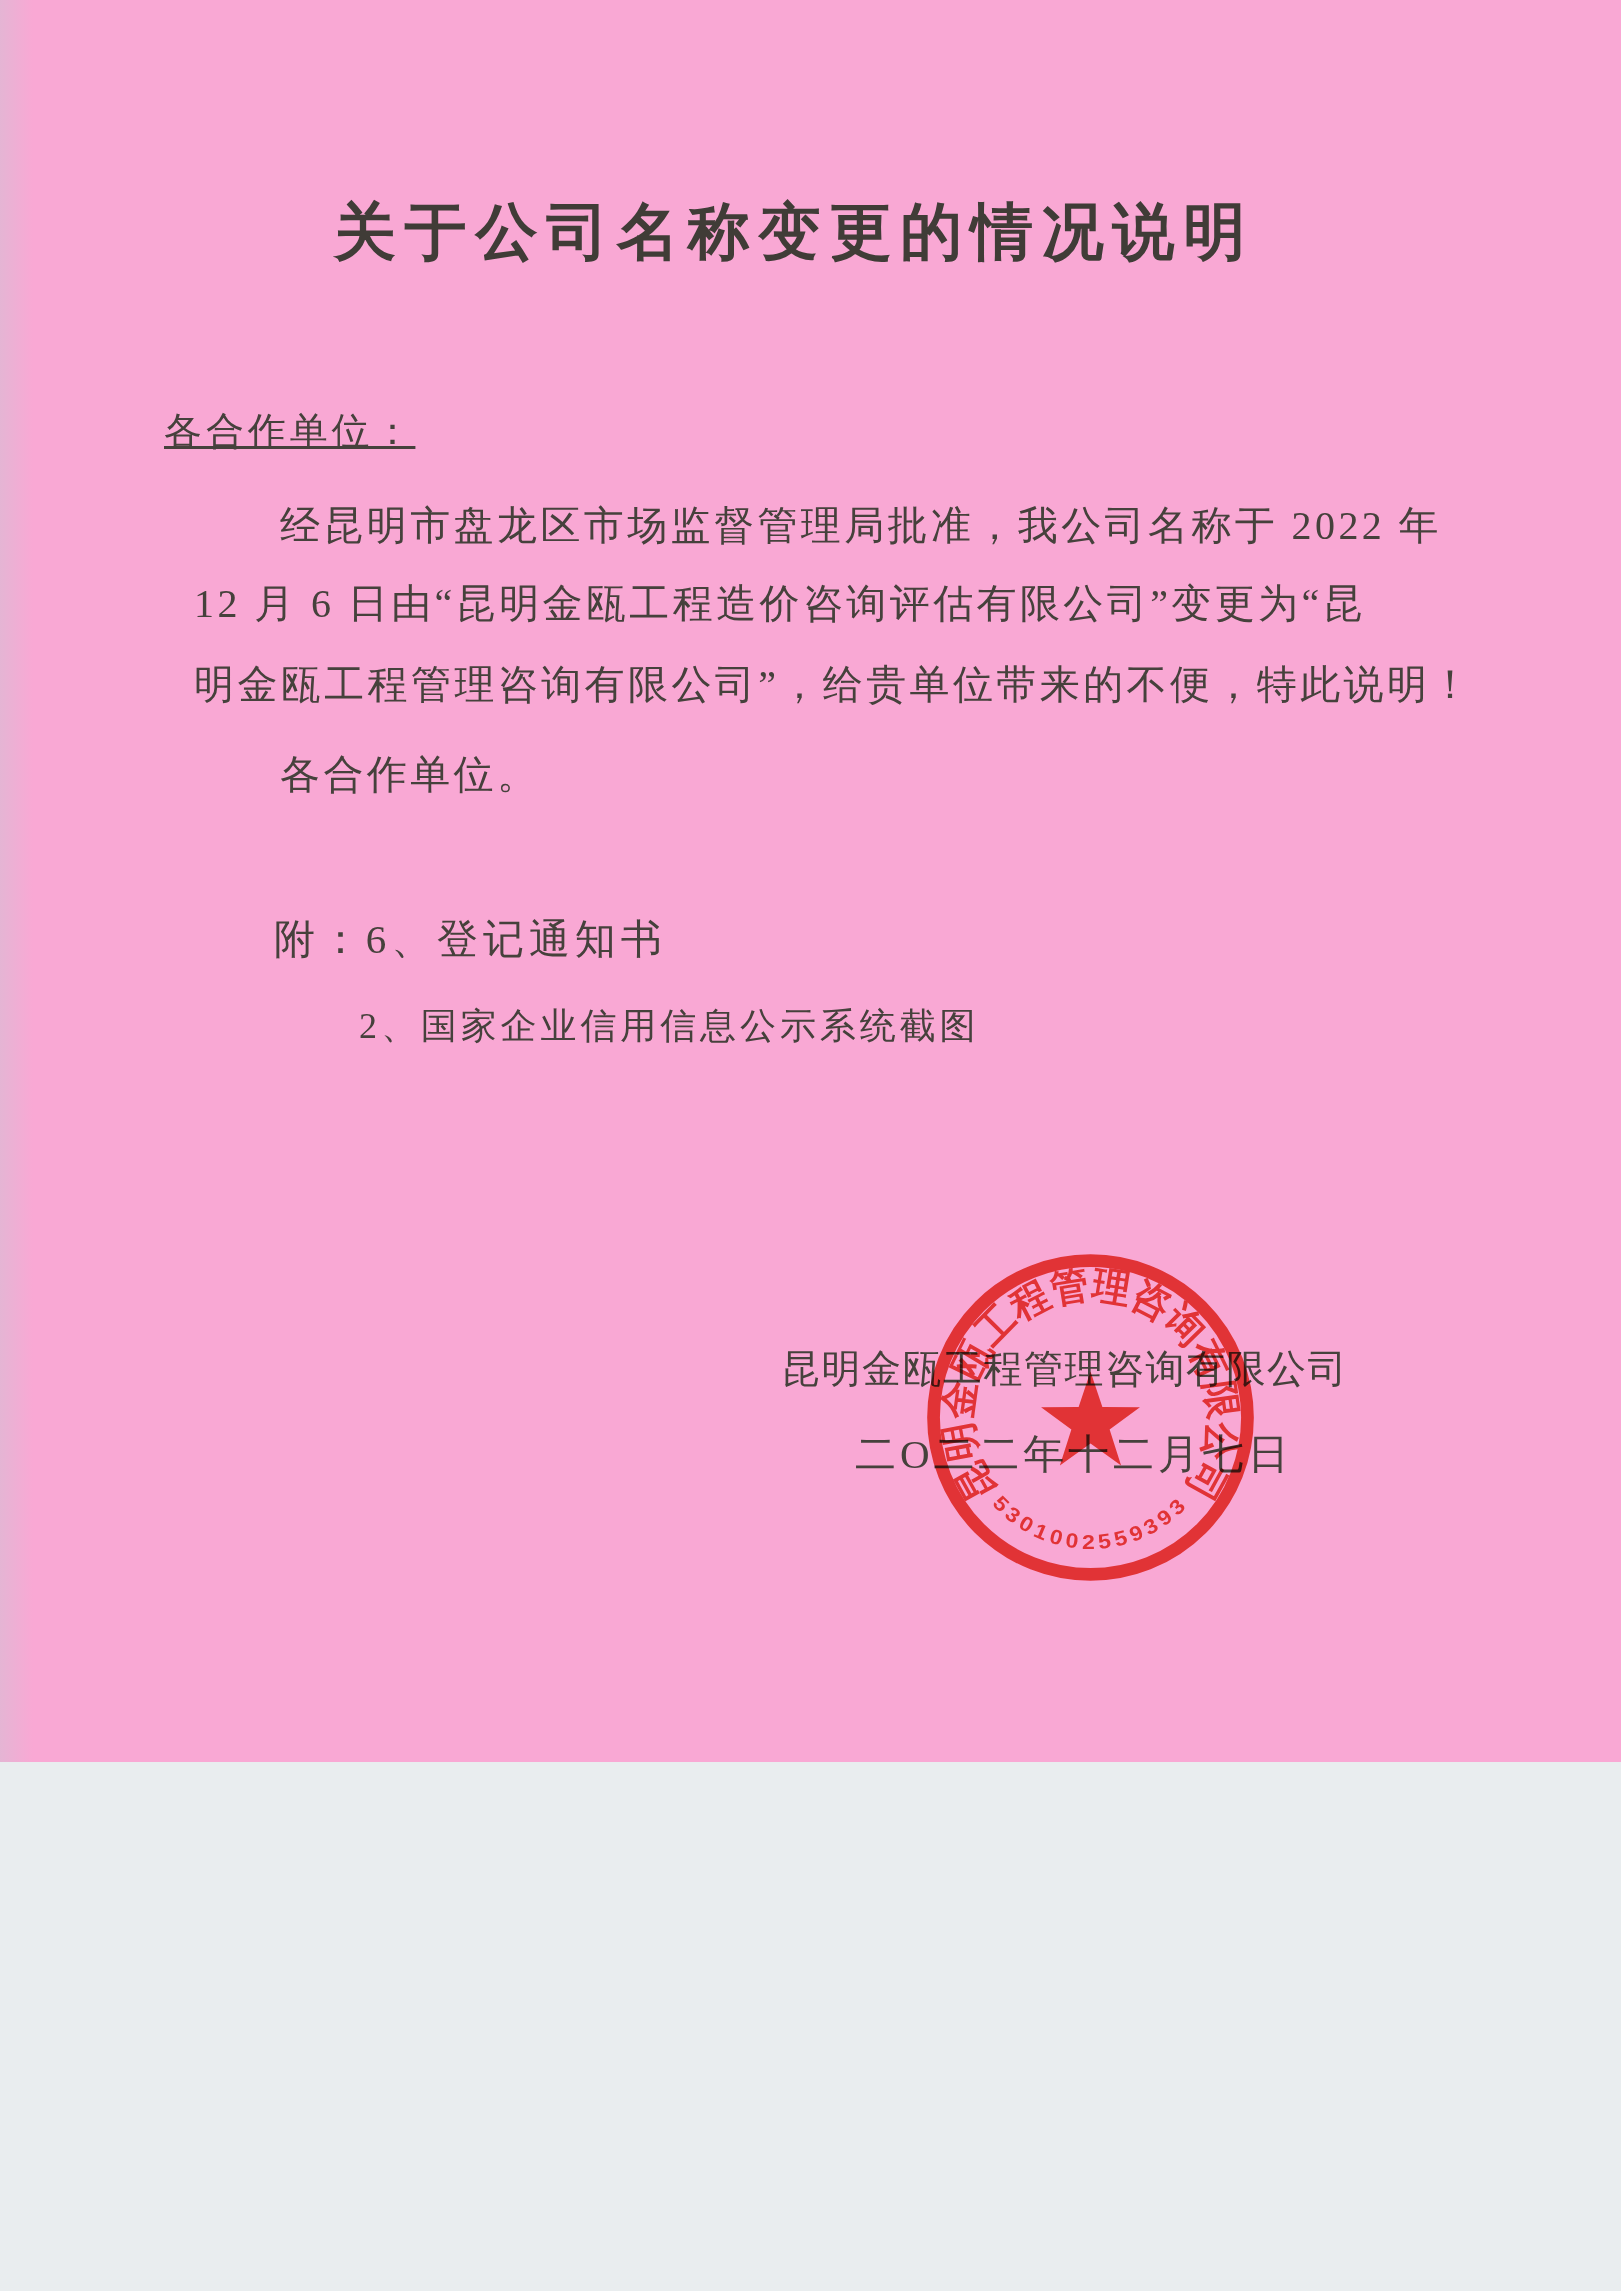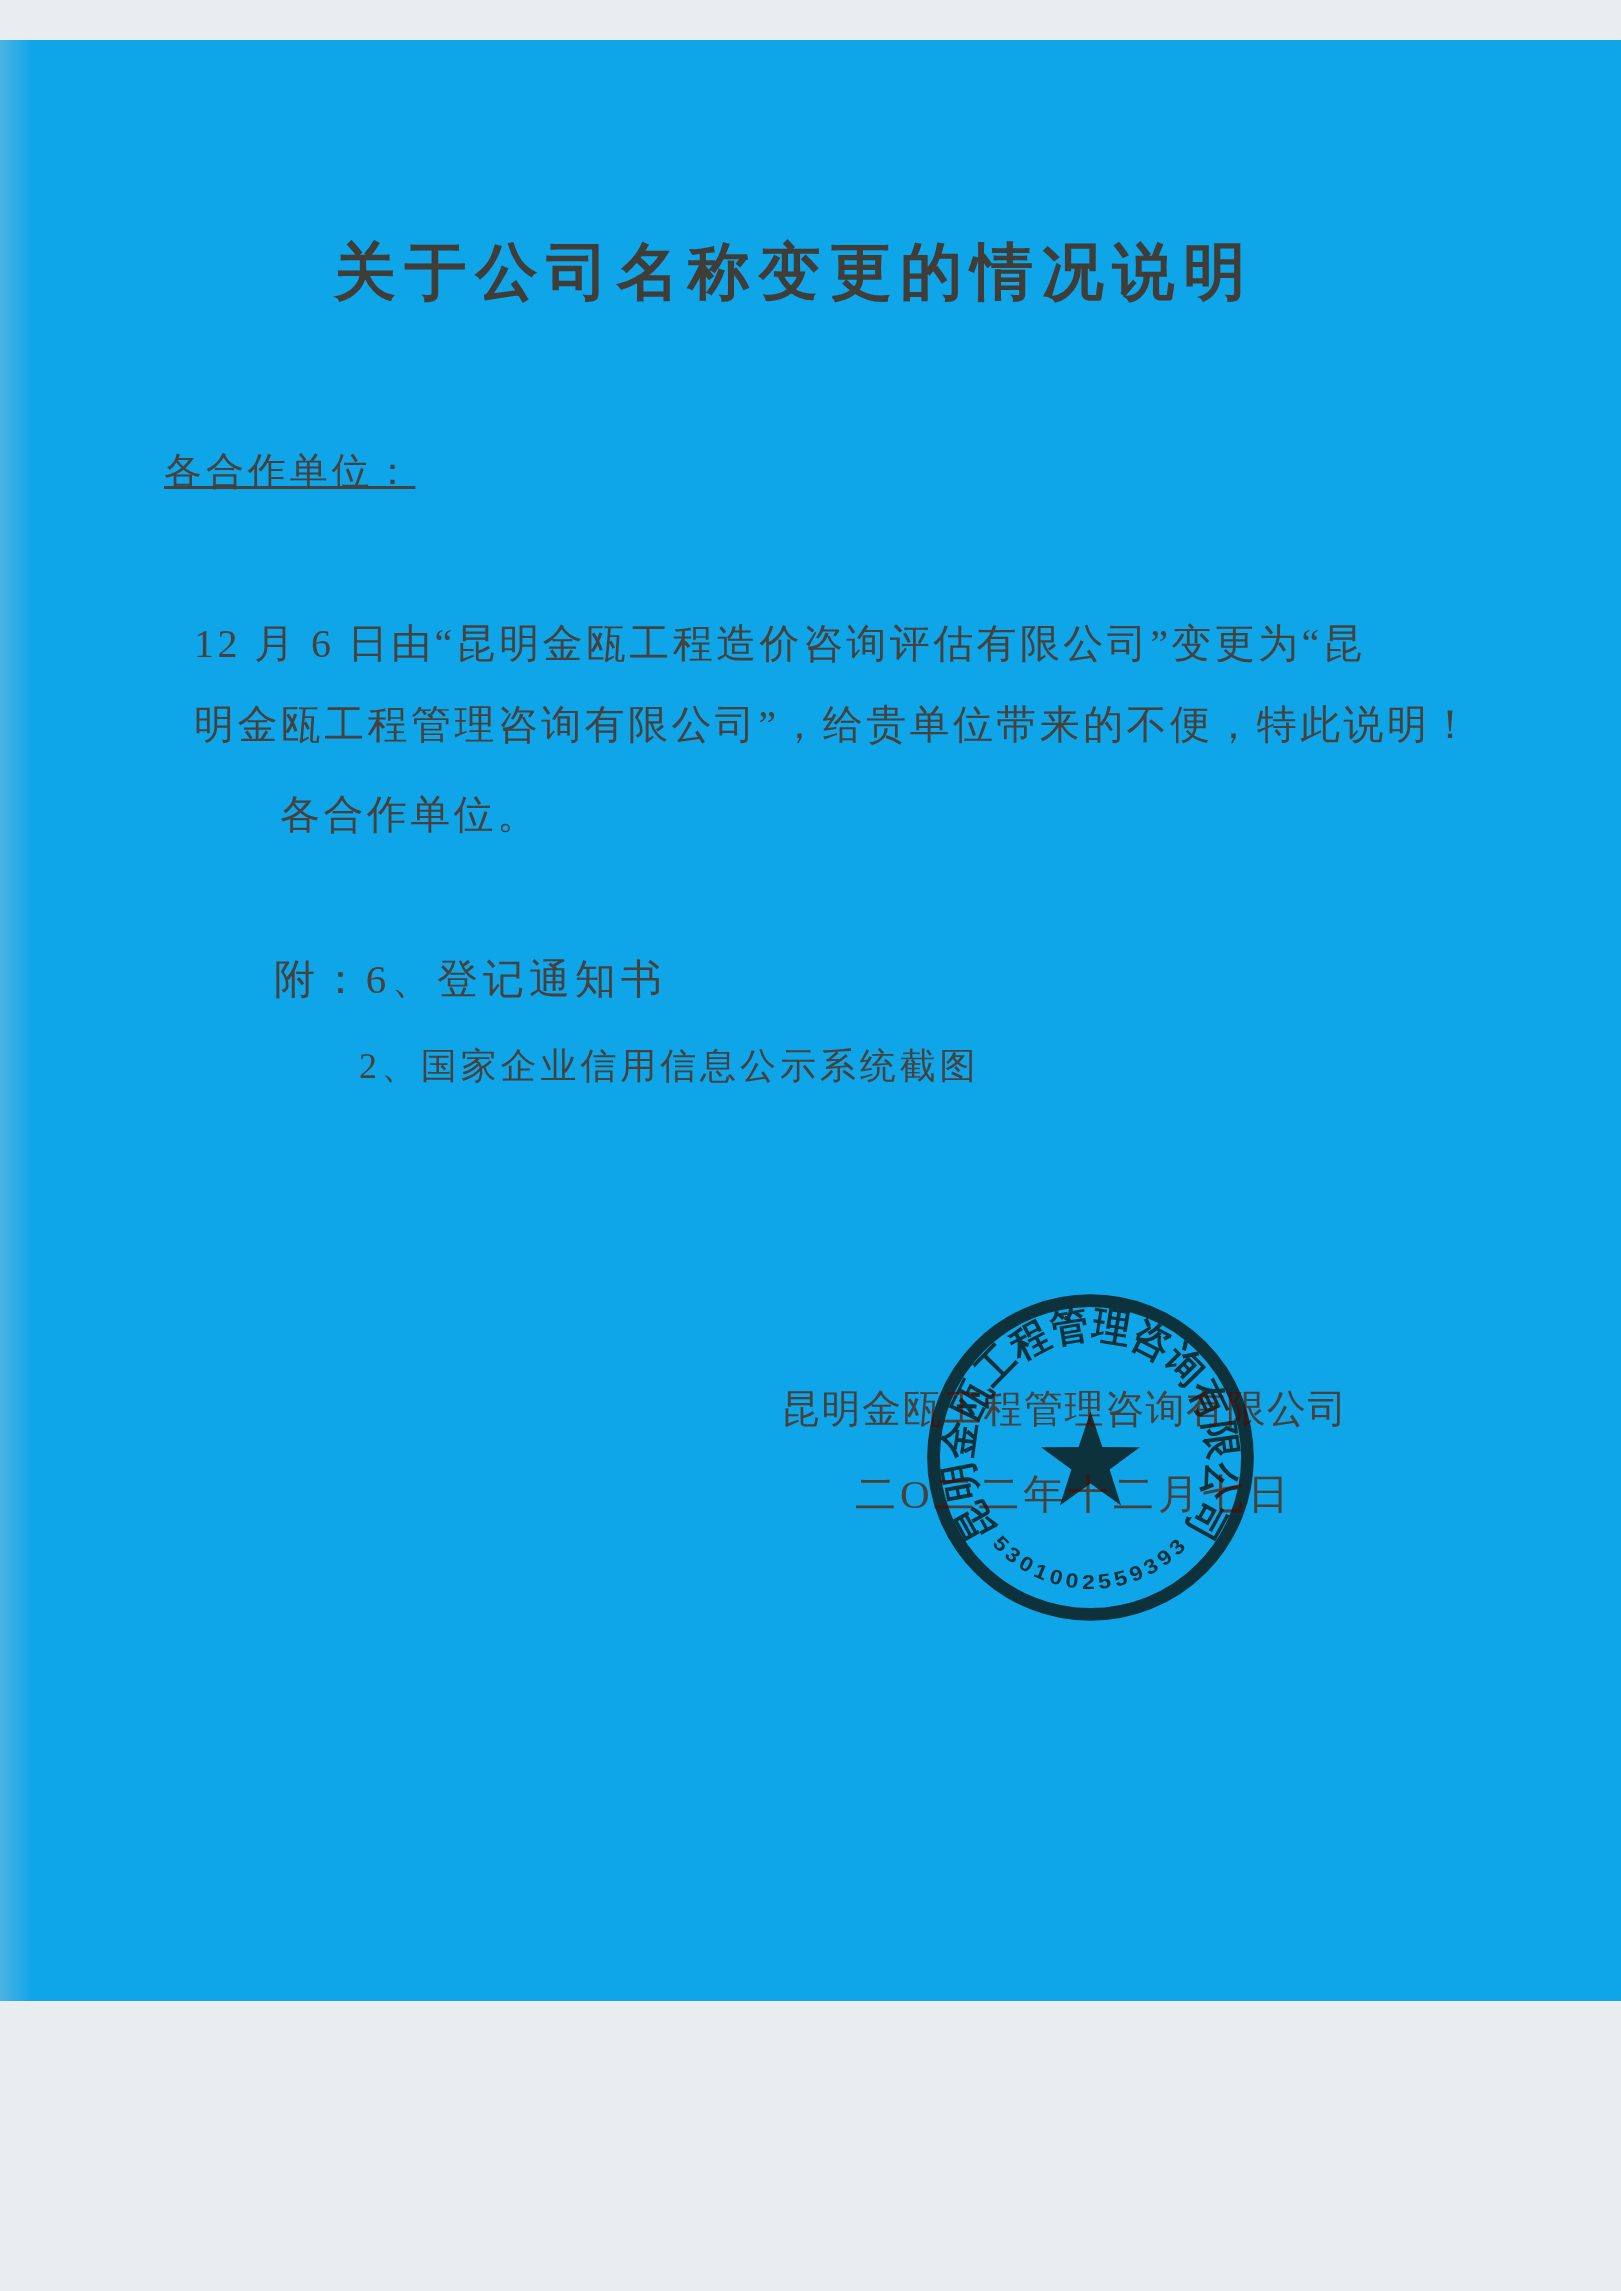--- a/index.html
+++ b/index.html
@@ -1,23 +1,22 @@
 <!DOCTYPE html>
 <html><head>
 <meta charset="utf-8">
 <style>
   html,body{margin:0;padding:0;background:#e9edef;}
   .page{
     position:relative;
-    width:1621px;height:1961px;
-    background:#0ea5e9;
+    width:1621px;height:1762px;
+    background:#f9a8d4;
     overflow:hidden;
     font-family:"Liberation Serif", serif;
     color:#46413c;
-    margin-top:40px;
   }
   .page::before{
     content:"";position:absolute;inset:0;
     background:linear-gradient(90deg, rgba(190,205,212,.35) 0px, rgba(190,205,212,0) 33px);
     pointer-events:none;
   }
   .doc-title{
     position:absolute;left:0;top:192px;width:1588px;
     text-align:center;
     font-size:62px;font-weight:bold;
@@ -75,20 +74,21 @@
 </style>
 </head>
 <body>
 
 <div class="page">
 
   <div class="doc-title">关于公司名称变更的情况说明</div>
 
   <div class="salutation">各合作单位：</div>
 
+  <div class="body-line line1">经昆明市盘龙区市场监督管理局批准，我公司名称于 2022 年</div>
 
   <div class="body-line line2">12 月 6 日由“昆明金瓯工程造价咨询评估有限公司”变更为“昆</div>
 
   <div class="body-line line3">明金瓯工程管理咨询有限公司”，给贵单位带来的不便，特此说明！</div>
 
   <div class="body-line closing">各合作单位。</div>
 
   <div class="attach-1">附：6、登记通知书</div>
 
   <div class="attach-2">2、国家企业信用信息公示系统截图</div>

